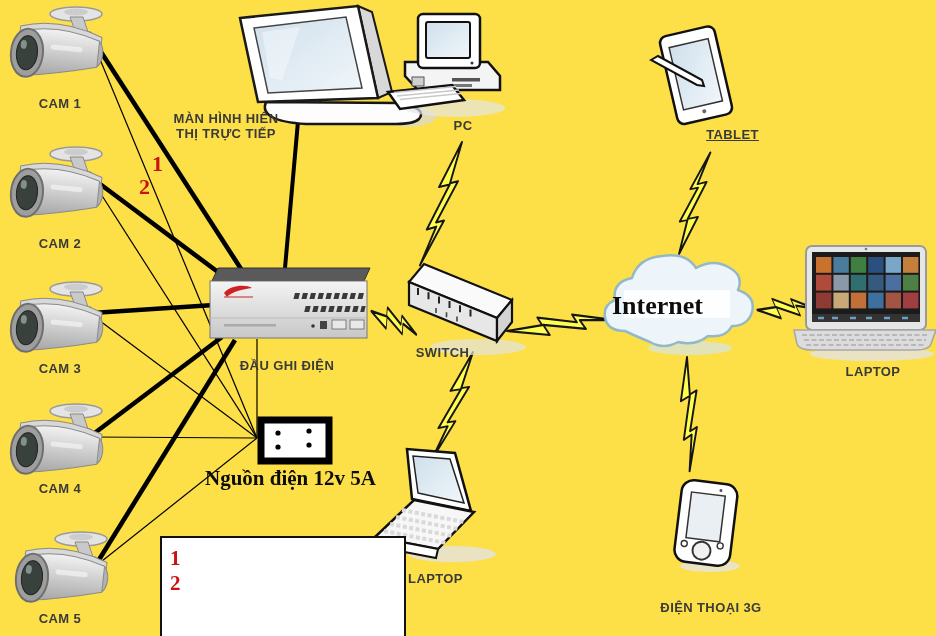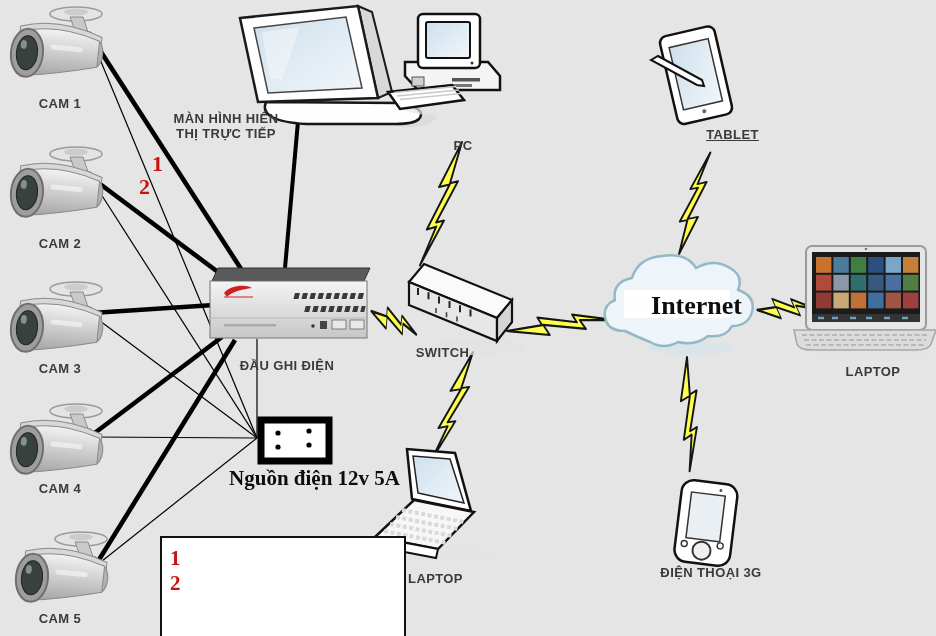--- a/index.html
+++ b/index.html
@@ -1,23 +1,23 @@
 <!DOCTYPE html>
 <html><head>
 <meta charset="utf-8">
 <style>
   html,body{margin:0;padding:0;background:#fff;}
-  #stage{position:relative;width:936px;height:636px;background:#e5e5e5;overflow:hidden;
+  #stage{position:relative;width:936px;height:636px;background:#fde047;overflow:hidden;
          font-family:"Liberation Sans","DejaVu Sans",sans-serif;}
   #scene{position:absolute;left:0;top:0;}
   .lbl{position:absolute;font-weight:bold;font-size:13px;color:#3a3a3a;
        text-align:center;letter-spacing:.4px;line-height:15px;white-space:nowrap;}
   .lbl.two{white-space:normal;}
   .serif-big{position:absolute;font-family:"Liberation Serif","DejaVu Serif",serif;
-       font-weight:bold;color:#0d0d0d;text-align:right;white-space:nowrap;}
+       font-weight:bold;color:#0d0d0d;text-align:left;white-space:nowrap;}
   .marker{position:absolute;font-family:"Liberation Serif","DejaVu Serif",serif;
        font-weight:bold;font-size:22px;color:#cc1111;}
   #legend{position:absolute;left:160px;top:536px;width:226px;height:88px;
        border:2px solid #111;background:#fff;padding:6px 8px;box-sizing:content-box;}
   .leg-row{display:flex;align-items:flex-start;gap:7px;margin-top:3px;}
   .leg-num{font-family:"Liberation Serif","DejaVu Serif",serif;font-weight:bold;
        font-size:21px;color:#cc1111;line-height:22px;}
   .leg-text{font-family:"Liberation Serif","DejaVu Serif",serif;font-size:14px;
        color:#cc1111;line-height:16px;padding-top:5px;white-space:nowrap;}
 </style>
@@ -228,25 +228,25 @@
 <div class="lbl" style="left:25px;top:481px;width:70px;">CAM 4</div>
 <div class="lbl" style="left:25px;top:611px;width:70px;">CAM 5</div>
 
 <div class="lbl two" style="left:152px;top:111px;width:148px;">
   <span>MÀN HÌNH HIỂN</span><br>
   <span>THỊ TRỰC TIẾP</span>
 </div>
 
 <div class="lbl" style="left:228px;top:358px;width:118px;">ĐẦU GHI ĐIỆN</div>
 <div class="lbl" style="left:405px;top:345px;width:75px;">SWITCH</div>
-<div class="lbl" style="left:438px;top:118px;width:50px;margin-top:20px;">PC</div>
+<div class="lbl" style="left:438px;top:118px;width:50px;">PC</div>
 <div class="lbl" style="left:690px;top:127px;width:85px;text-decoration:underline;">TABLET</div>
 <div class="lbl" style="left:833px;top:364px;width:80px;">LAPTOP</div>
 <div class="lbl" style="left:398px;top:571px;width:75px;">LAPTOP</div>
-<div class="lbl" style="left:652px;top:565px;width:118px;">ĐIỆN THOẠI 3G</div>
+<div class="lbl" style="left:652px;top:600px;width:118px;">ĐIỆN THOẠI 3G</div>
 
 <div class="serif-big" style="left:205px;top:466px;width:195px;font-size:21px;">Nguồn điện 12v 5A</div>
 <div class="serif-big" style="left:612px;top:291px;width:130px;font-size:26px;">Internet</div>
 
 <div class="marker" style="left:152px;top:151px;">1</div>
 <div class="marker" style="left:139px;top:174px;">2</div>
 
 <div id="legend">
   <div class="leg-row">
     <span class="leg-num">1</span>

